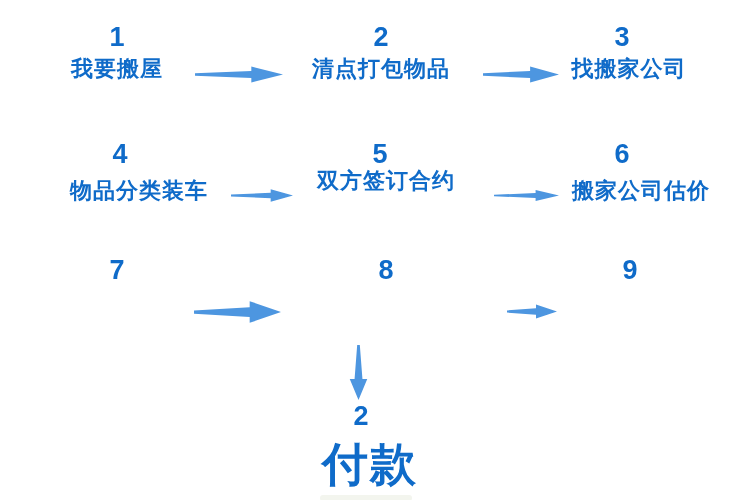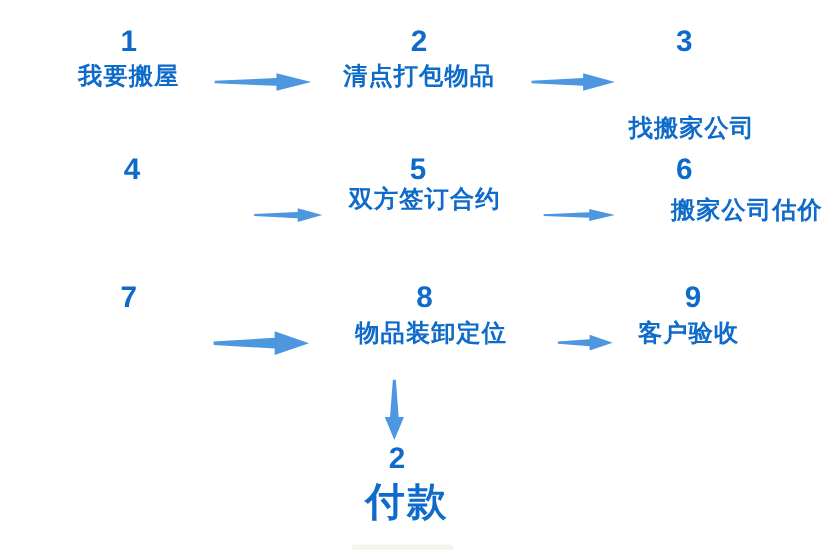--- a/index.html
+++ b/index.html
@@ -28,23 +28,22 @@
     position: absolute;
     transform: translateX(-50%);
     color: #0f6bc9;
     font-size: 22px;
     font-weight: bold;
     line-height: 1.05;
     white-space: nowrap;
     letter-spacing: 1px;
   }
   .lbl-final {
-    font-size: 36px;
+    font-size: 46px;
     letter-spacing: 2px;
-    font-family: Liberation Mono, monospace;
   }
   .arrow {
     position: absolute;
     display: block;
   }
   .artifact {
     position: absolute;
     left: 320px;
     top: 495px;
     width: 92px;
@@ -66,53 +65,52 @@
   </svg>
 
   <div class="num" style="left:381px; top:24px;">2</div>
   <div class="lbl" style="left:381px; top:57px;">清点打包物品</div>
 
   <svg class="arrow" style="left:483px; top:65px;" width="76" height="19" viewBox="0 0 100 24" preserveAspectRatio="none" aria-hidden="true">
     <polygon points="0,10.5 62,7.5 62,2 100,12 62,22 62,16.5 0,13.5" fill="#4d96e0"></polygon>
   </svg>
 
   <div class="num" style="left:622px; top:24px;">3</div>
-  <div class="lbl" style="left:629px; top:57px;margin-top:48px;">找搬家公司</div>
+  <div class="lbl" style="left:629px; top:57px;">找搬家公司</div>
 
   <div class="num" style="left:120px; top:141px;">4</div>
+  <div class="lbl" style="left:139px; top:179px;">物品分类装车</div>
 
   <svg class="arrow" style="left:231px; top:188px;" width="62" height="15" viewBox="0 0 100 24" preserveAspectRatio="none" aria-hidden="true">
     <polygon points="0,10.5 64,7.5 64,2 100,12 64,22 64,16.5 0,13.5" fill="#4d96e0"></polygon>
   </svg>
 
   <div class="num" style="left:380px; top:141px;">5</div>
   <div class="lbl" style="left:386px; top:169px;">双方签订合约</div>
 
   <svg class="arrow" style="left:494px; top:189px;" width="65" height="13" viewBox="0 0 100 24" preserveAspectRatio="none" aria-hidden="true">
     <polygon points="0,10.5 64,7.5 64,2 100,12 64,22 64,16.5 0,13.5" fill="#4d96e0"></polygon>
   </svg>
 
   <div class="num" style="left:622px; top:141px;">6</div>
-  <div class="lbl" style="left:641px; top:179px;margin-left:38px;">搬家公司估价</div>
+  <div class="lbl" style="left:641px; top:179px;">搬家公司估价</div>
 
   <div class="num" style="left:117px; top:257px;">7</div>
 
   <svg class="arrow" style="left:194px; top:299px;" width="87" height="26" viewBox="0 0 100 24" preserveAspectRatio="none" aria-hidden="true">
     <polygon points="0,10.5 64,7.5 64,2 100,12 64,22 64,16.5 0,13.5" fill="#4d96e0"></polygon>
   </svg>
 
   <div class="num" style="left:386px; top:257px;">8</div>
-  <div class="lbl" style="left:392px; top:291px;">物品装卸定位</div>
 
   <svg class="arrow" style="left:507px; top:303px;" width="50" height="17" viewBox="0 0 100 24" preserveAspectRatio="none" aria-hidden="true">
     <polygon points="0,10.5 58,7.5 58,2 100,12 58,22 58,16.5 0,13.5" fill="#4d96e0"></polygon>
   </svg>
 
   <div class="num" style="left:630px; top:257px;">9</div>
-  <div class="lbl" style="left:626px; top:291px;">客户验收</div>
 
   <svg class="arrow" style="left:348px; top:345px;" width="21" height="55" viewBox="0 0 24 100" preserveAspectRatio="none" aria-hidden="true">
     <polygon points="10.5,0 7.5,62 2,62 12,100 22,62 16.5,62 13.5,0" fill="#4d96e0"></polygon>
   </svg>
 
   <div class="num" style="left:361px; top:403px;">2</div>
   <div class="lbl lbl-final" style="left:370px; top:440px;">付款</div>
 
   <div class="artifact"></div>
 

